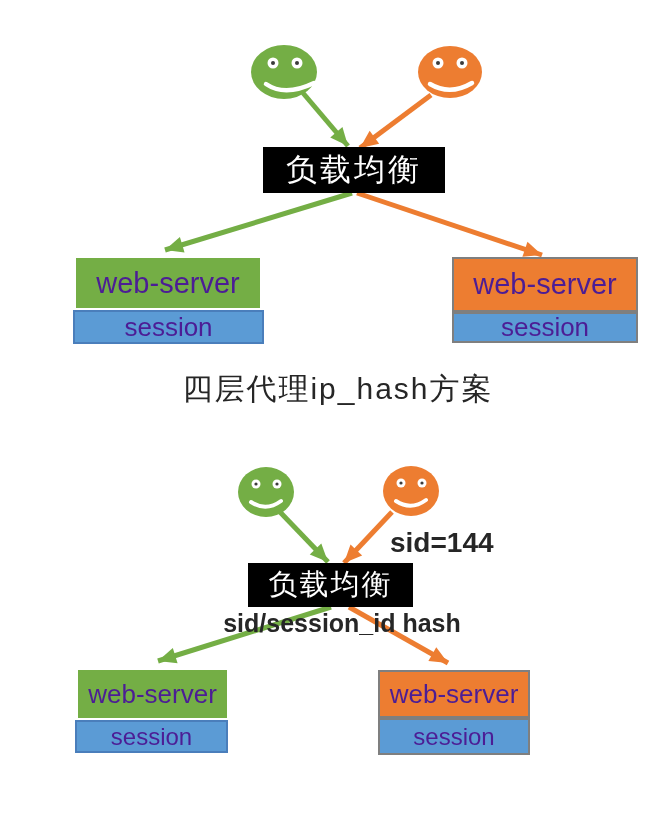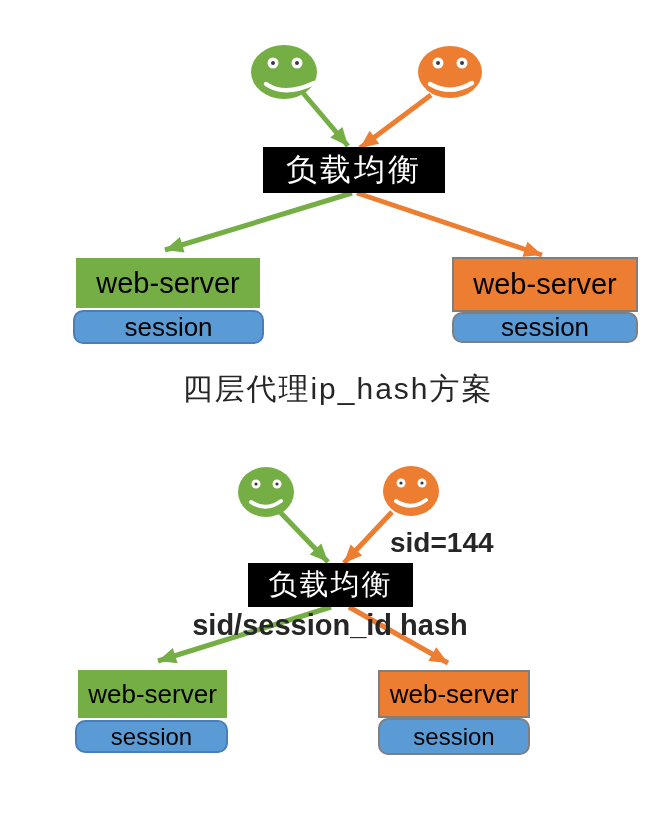--- a/index.html
+++ b/index.html
@@ -9,26 +9,26 @@
   }
   .abs{position:absolute;}
   .center-x{transform:translateX(-50%);white-space:nowrap;}
   svg.layer{position:absolute;left:0;top:0;width:663px;height:840px;pointer-events:none;}
 
   .lb-box{
     background:#000000;color:#ffffff;display:flex;align-items:center;justify-content:center;
     letter-spacing:3px;font-weight:400;
   }
   .srv-box{
-    color:#000000;display:flex;align-items:center;justify-content:center;
+    color:#4c1d95;display:flex;align-items:center;justify-content:center;
     box-sizing:border-box;font-weight:400;
   }
   .green-fill{background:#74AE45;}
   .orange-fill{background:#ED7D31;}
-  .blue-fill{background:#5B9BD5;border-radius:10px;}
+  .blue-fill{background:#5B9BD5;}
   .gray-border{border:2px solid #7F7F7F;}
   .blue-border{border:2px solid #4A7EBB;}
   .label-dark{color:#262626;font-weight:600;}
   .caption{color:#262626;font-size:30px;letter-spacing:2px;font-weight:400;}
 </style>
 </head>
 <body>
 
 <div id="canvas">
 
@@ -95,21 +95,21 @@
 
   <div class="abs srv-box orange-fill gray-border" style="left: 452px; top: 257px; width: 186px; height: 55px; font-size: 29px; background-color: rgb(237, 125, 49);">web-server</div>
   <div class="abs srv-box blue-fill gray-border" style="left: 452px; top: 312px; width: 186px; height: 31px; font-size: 26px; background-color: rgb(91, 155, 213);">session</div>
 
   <div class="abs caption center-x" style="left:338px;top:369px;">四层代理ip_hash方案</div>
 
   <div class="abs label-dark" style="left:390px;top:527px;font-size:28px;">sid=144</div>
 
   <div class="abs lb-box" style="left: 248px; top: 563px; width: 165px; height: 44px; font-size: 29px; letter-spacing: 2px; background-color: rgb(0, 0, 0);">负载均衡</div>
 
-  <div class="abs label-dark center-x" style="left:330px;top:609px;font-size:29px;">sid/session_id hash</div>
+  <div class="abs label-dark center-x" style="left:342px;top:609px;font-size:25px;">sid/session_id hash</div>
 
   <div class="abs srv-box green-fill" style="left: 78px; top: 670px; width: 149px; height: 48px; font-size: 26px; background-color: rgb(116, 174, 69);">web-server</div>
   <div class="abs srv-box blue-fill blue-border" style="left: 75px; top: 720px; width: 153px; height: 33px; font-size: 24px; background-color: rgb(91, 155, 213);">session</div>
 
   <div class="abs srv-box orange-fill gray-border" style="left: 378px; top: 670px; width: 152px; height: 48px; font-size: 26px; background-color: rgb(237, 125, 49);">web-server</div>
   <div class="abs srv-box blue-fill gray-border" style="left: 378px; top: 718px; width: 152px; height: 37px; font-size: 24px; background-color: rgb(91, 155, 213);">session</div>
 
 
 </div>
 

